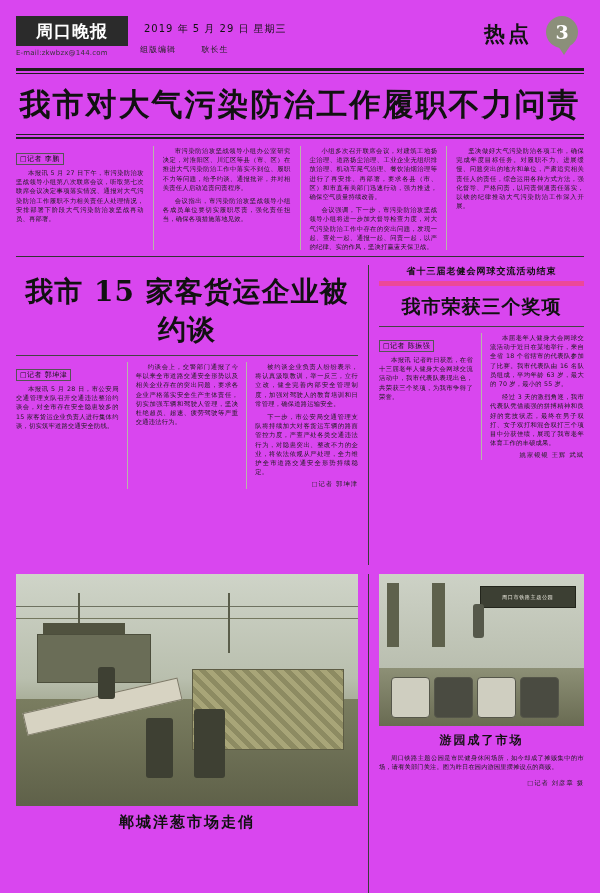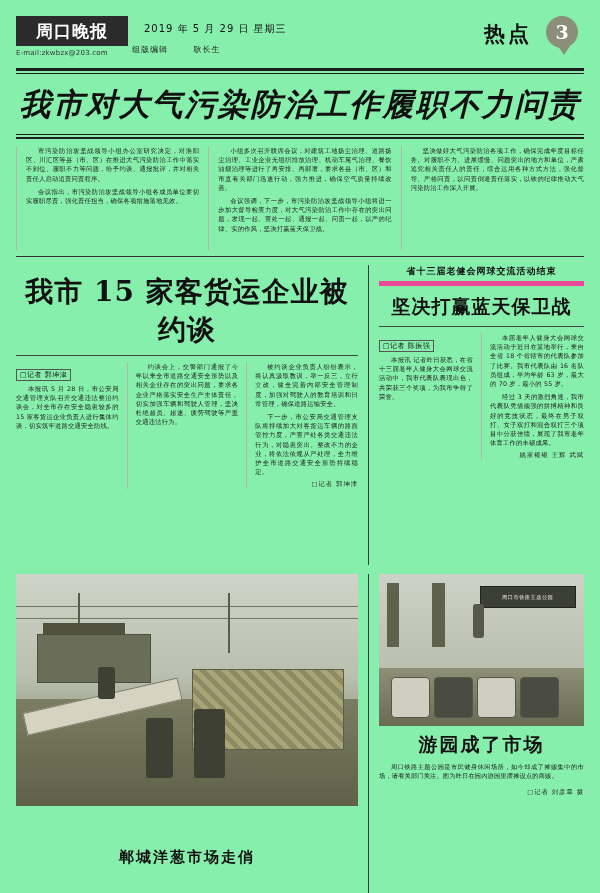--- a/index.html
+++ b/index.html
@@ -5,21 +5,21 @@
   html,body{margin:0;padding:0;}
   body{
     width:600px;height:893px;
     background:#d8d4cd;
     font-family:"DejaVu Sans","Liberation Sans",sans-serif;
     overflow:hidden;
   }
   .page{
     position:relative;
     width:600px;height:893px;
-    background:#86efac;
+    background:#d946ef;
     box-sizing:border-box;
     padding:14px 16px 10px 16px;
   }
 
   
   .masthead{
     position:relative;
     height:52px;
     border-bottom:none;
   }
@@ -38,21 +38,21 @@
     position:absolute;left:0;top:35px;
     font-size:7px;color:#333;
     letter-spacing:0.2px;
   }
   .mast-date{
     position:absolute;left:128px;top:8px;
     font-size:10px;color:#111;
     letter-spacing:1px;
   }
   .mast-credits{
-    position:absolute;left:116px;top:30px;
+    position:absolute;left:124px;top:30px;
     font-size:8px;color:#222;
     letter-spacing:1px;
   }
   .mast-credits span{margin-right:22px;}
   .hot{
     position:absolute;right:52px;top:6px;
     font-family:"DejaVu Serif","Liberation Serif",serif;
     font-weight:bold;font-size:21px;color:#111;
     letter-spacing:3px;
   }
@@ -77,21 +77,20 @@
 
   
   .lead-head{
     text-align:center;
     font-family:"DejaVu Serif","Liberation Serif",serif;
     font-weight:bold;
     font-size:31px;
     letter-spacing:2px;
     color:#111;
     padding:10px 0 8px 0;
-    font-style:italic;
   }
   .rule-pair{height:1px;background:#222;}
   .rule-pair2{height:2px;background:#222;margin-top:2px;}
 
   
   .cols4{
     display:flex;
     gap:9px;
     margin-top:7px;
     height:104px;
@@ -202,27 +201,26 @@
     background:#9aa08c;
   }
   .ph-cap{
     text-align:center;
     font-family:"DejaVu Serif","Liberation Serif",serif;
     font-weight:bold;
     font-size:15px;
     letter-spacing:2px;
     padding:7px 0 5px 0;
     color:#111;
-    margin-top:35px;
   }
   .ph-cap-sm{
     text-align:center;
     font-family:"DejaVu Serif","Liberation Serif",serif;
     font-weight:bold;
-    font-size:19px;
+    font-size:12px;
     letter-spacing:2px;
     padding:6px 0 4px 0;
     color:#111;
   }
 
   
   .sky{position:absolute;inset:0;background:linear-gradient(#cfd4c8,#b9bfae 45%,#8f9478 70%,#7d8165);}
   .field{position:absolute;left:0;right:0;bottom:0;height:46%;background:linear-gradient(#7a7d60,#5f6149);}
   .truck{position:absolute;left:6%;top:26%;width:33%;height:20%;background:#6a6d57;border:1px solid #4c4e3c;}
   .truck2{position:absolute;left:8%;top:21%;width:24%;height:8%;background:#50523f;}
@@ -242,39 +240,45 @@
   .p2cow.dark{background:#4a4b41;}
   .p2tree{position:absolute;top:6%;width:6%;height:42%;background:#5e614c;}
 </style>
 </head>
 <body>
 
 <div class="page">
 
   <div class="masthead">
     <div class="logo">周口晚报</div>
-    <div class="logo-email">E-mail:zkwbzx@203.com</div>
+    <div class="logo-email">E-mail:zkwbzx@144.com</div>
     <div class="mast-date">2019 年 5 月 29 日   星期三</div>
     <div class="mast-credits">
       <span>组版编辑</span>
       <span>耿长生</span>
     </div>
     <div class="hot">热点</div>
     <div class="pagenum">3</div>
     <div class="pagenum-leaf"></div>
   </div>
 
   <div class="rule-thick"></div>
   <div class="rule-thin"></div>
 
   <div class="lead-head">我市对大气污染防治工作履职不力问责</div>
   <div class="rule-pair"></div>
   <div class="rule-pair2"></div>
 
   <div class="cols4">
+    <div class="col">
+      <div class="byline">□记者 李鹏</div>
+      <div class="ptext">
+          <p>本报讯 5 月 27 日下午，市污染防治攻坚战领导小组第八次联席会议，听取第七次联席会议决定事项落实情况、通报对大气污染防治工作履职不力相关责任人处理情况，安排部署下阶段大气污染防治攻坚战再动员、再部署。</p>
+        </div>
+    </div>
     <div class="colsep"></div>
     <div class="col">
       <div class="ptext">
         <p>市污染防治攻坚战领导小组办公室研究决定，对淮阳区、川汇区等县（市、区）在推进大气污染防治工作中落实不到位、履职不力等问题，给予约谈、通报批评，并对相关责任人启动追责问责程序。</p>
         <p>会议指出，市污染防治攻坚战领导小组各成员单位要切实履职尽责，强化责任担当，确保各项措施落地见效。</p>
       </div>
     </div>
     <div class="colsep"></div>
     <div class="col">
       <div class="ptext">
@@ -318,21 +322,21 @@
           </div>
           <div class="sig">□记者 郭坤津</div>
         </div>
       </div>
     </div>
 
     <div class="deck-divider"></div>
 
     <div class="deck-right">
       <div class="kicker-r">省十三届老健会网球交流活动结束</div>
-      <div class="sub-head-r">坚决打赢蓝天保卫战</div>
+      <div class="sub-head-r">我市荣获三个奖项</div>
       <div class="rule-sub"></div>
       <div class="cols2">
         <div class="col">
           <div class="byline">□记者 陈振强</div>
           <div class="ptext">
               <p>本报讯 记者昨日获悉，在省十三届老年人健身大会网球交流活动中，我市代表队表现出色，共荣获三个奖项，为我市争得了荣誉。</p>
             </div>
         </div>
         <div class="colsep"></div>
         <div class="col">

